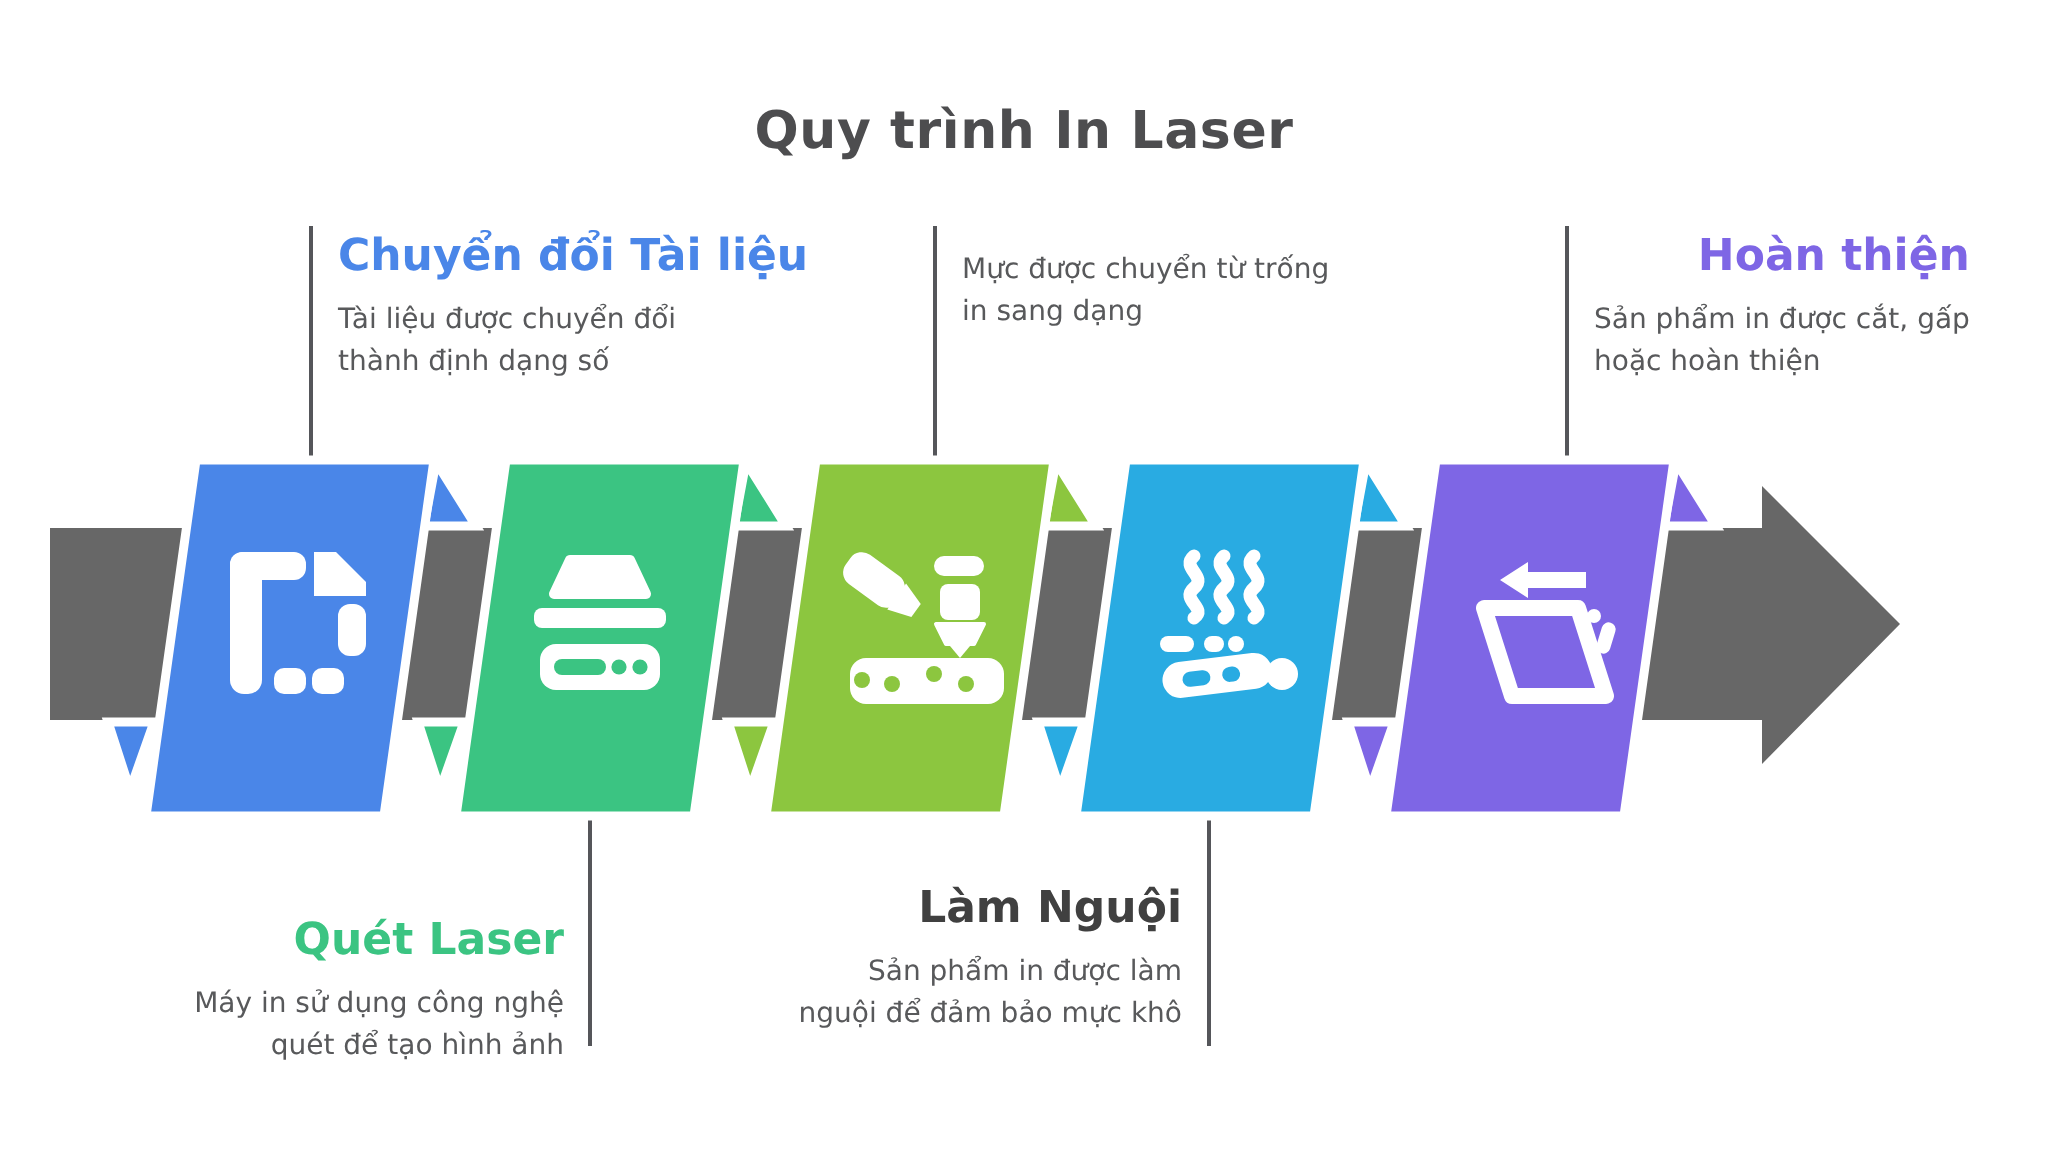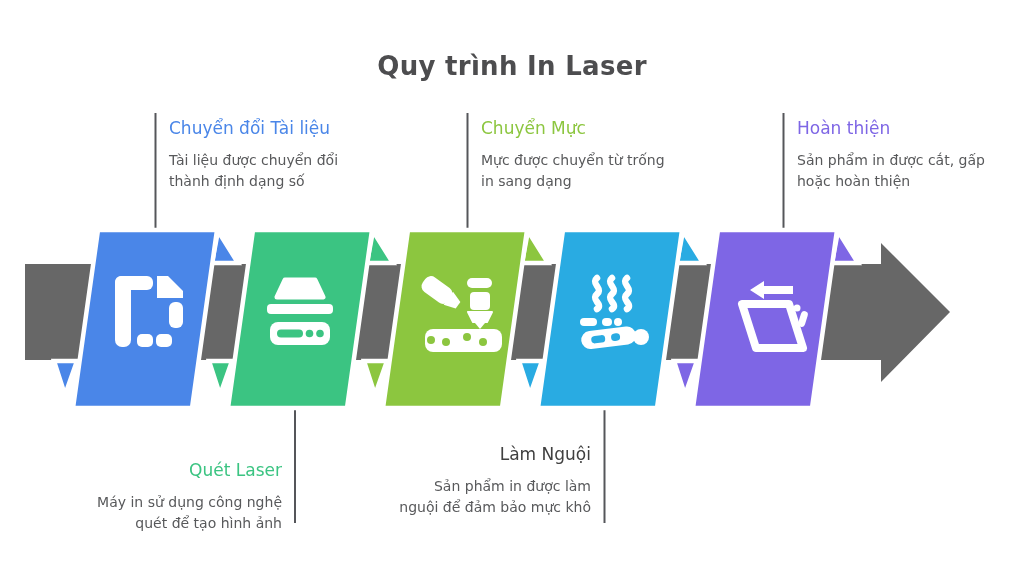--- a/index.html
+++ b/index.html
@@ -3,21 +3,21 @@
 <meta charset="utf-8">
 <style>
   html,body{margin:0;padding:0;background:#ffffff;}
   body{width:1024px;height:578px;position:relative;overflow:hidden;
        font-family:"DejaVu Sans","Liberation Sans",sans-serif;}
   .canvas{position:absolute;inset:0;}
   .title{position:absolute;top:51px;left:0;width:100%;text-align:center;
          font-size:26px;font-weight:bold;color:#4d4d4f;letter-spacing:.3px;}
   .diagram-svg{position:absolute;left:0;top:0;}
   .step-label{position:absolute;}
-  .step-label h2{margin:0;font-size:17px;line-height:25px;font-weight:normal;white-space:nowrap;}
+  .step-label h2{margin:0;font-size:22px;line-height:25px;font-weight:bold;white-space:nowrap;}
   .step-label p{margin:9px 0 0;font-size:14px;line-height:21px;color:#58595b;white-space:pre-line;}
   .pos-top-1{left:169px;top:116px;}
   .pos-top-3{left:481px;top:116px;}
   .pos-top-5{left:797px;top:116px;}
   .pos-bot-2{right:742px;top:442px;text-align:right;}
   .pos-bot-4{right:433px;top:442px;text-align:right;}
 </style>
 </head>
 <body>
 
@@ -134,30 +134,29 @@
 thành định dạng số</p>
   </div>
 
   <div class="step-label pos-bot-2">
     <h2 style="color: rgb(59, 196, 130); margin-top: 16px;">Quét Laser</h2>
     <p style="color: rgb(88, 89, 91);">Máy in sử dụng công nghệ
 quét để tạo hình ảnh</p>
   </div>
 
   <div class="step-label pos-top-3">
-    <h2 style="color: rgb(140, 198, 63);">Chuyển Mực</h2>
     <p style="color: rgb(88, 89, 91);">Mực được chuyển từ trống
 in sang dạng</p>
   </div>
 
   <div class="step-label pos-bot-4">
     <h2 style="color: #404040;">Làm Nguội</h2>
     <p style="color: rgb(88, 89, 91);">Sản phẩm in được làm
 nguội để đảm bảo mực khô</p>
   </div>
 
   <div class="step-label pos-top-5">
-    <h2 style="color: rgb(126, 102, 229);">Hoàn thiện</h2>
+    <h2 style="color: rgb(126, 102, 229); text-align: right;">Hoàn thiện</h2>
     <p style="color: rgb(88, 89, 91);">Sản phẩm in được cắt, gấp
 hoặc hoàn thiện</p>
   </div>
 
 </div>
 
 </body></html>

